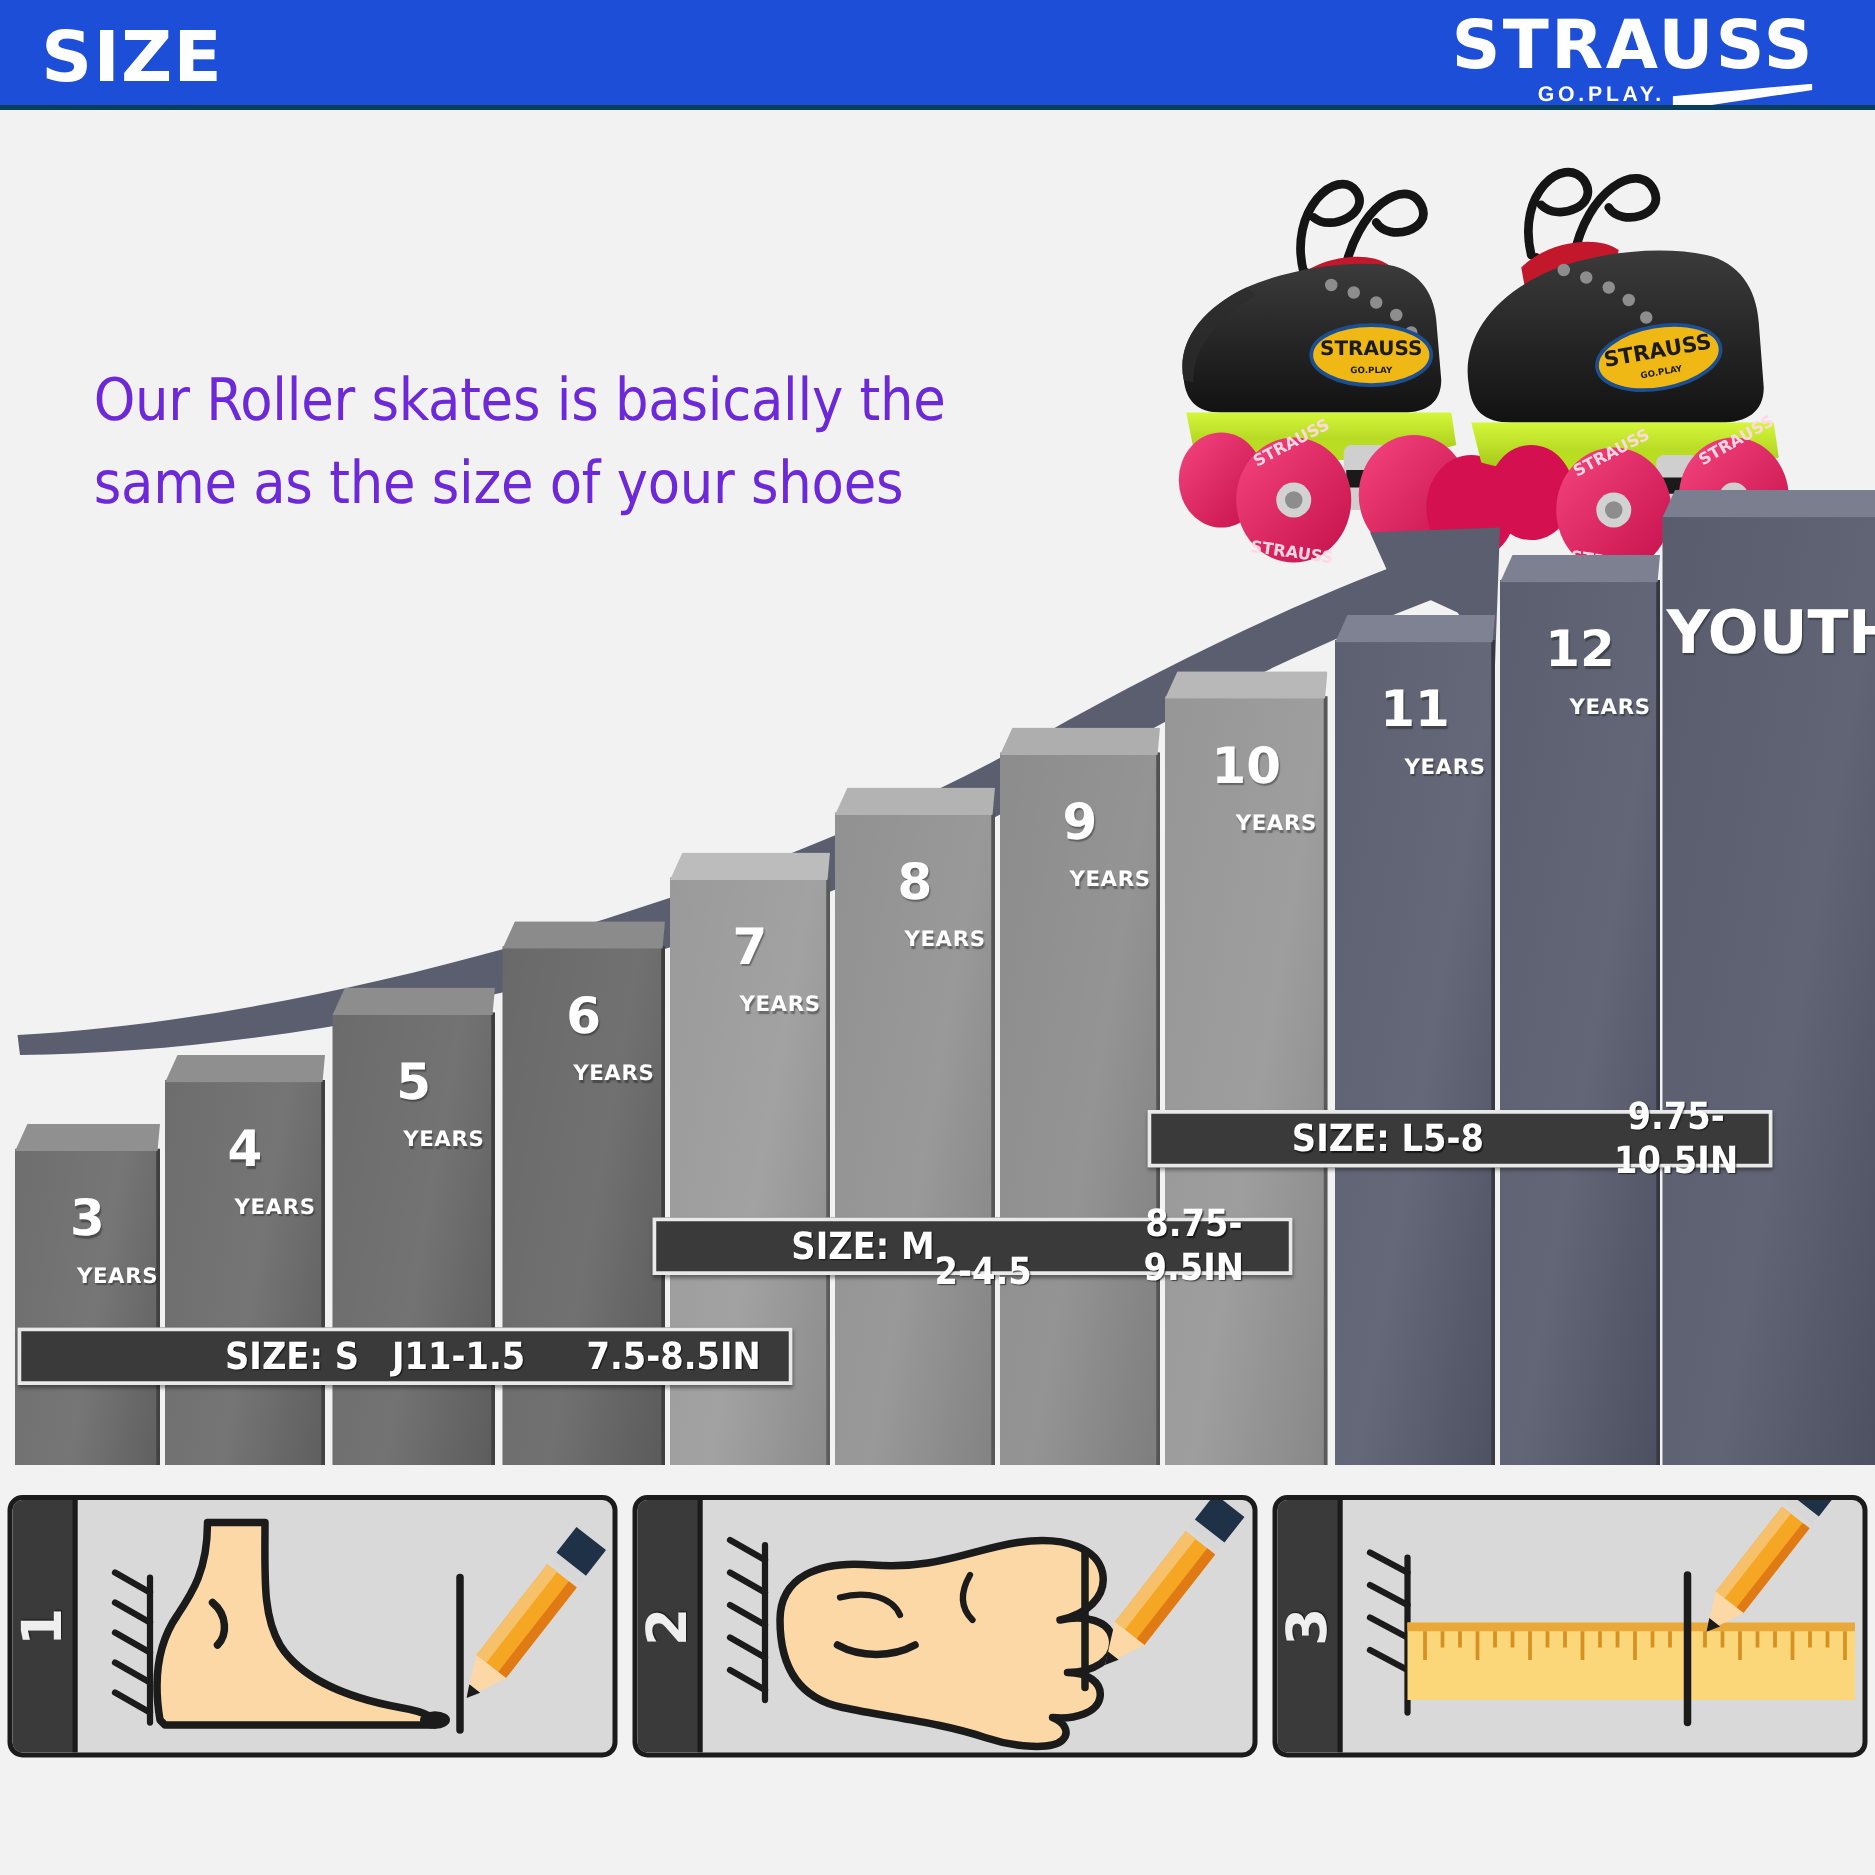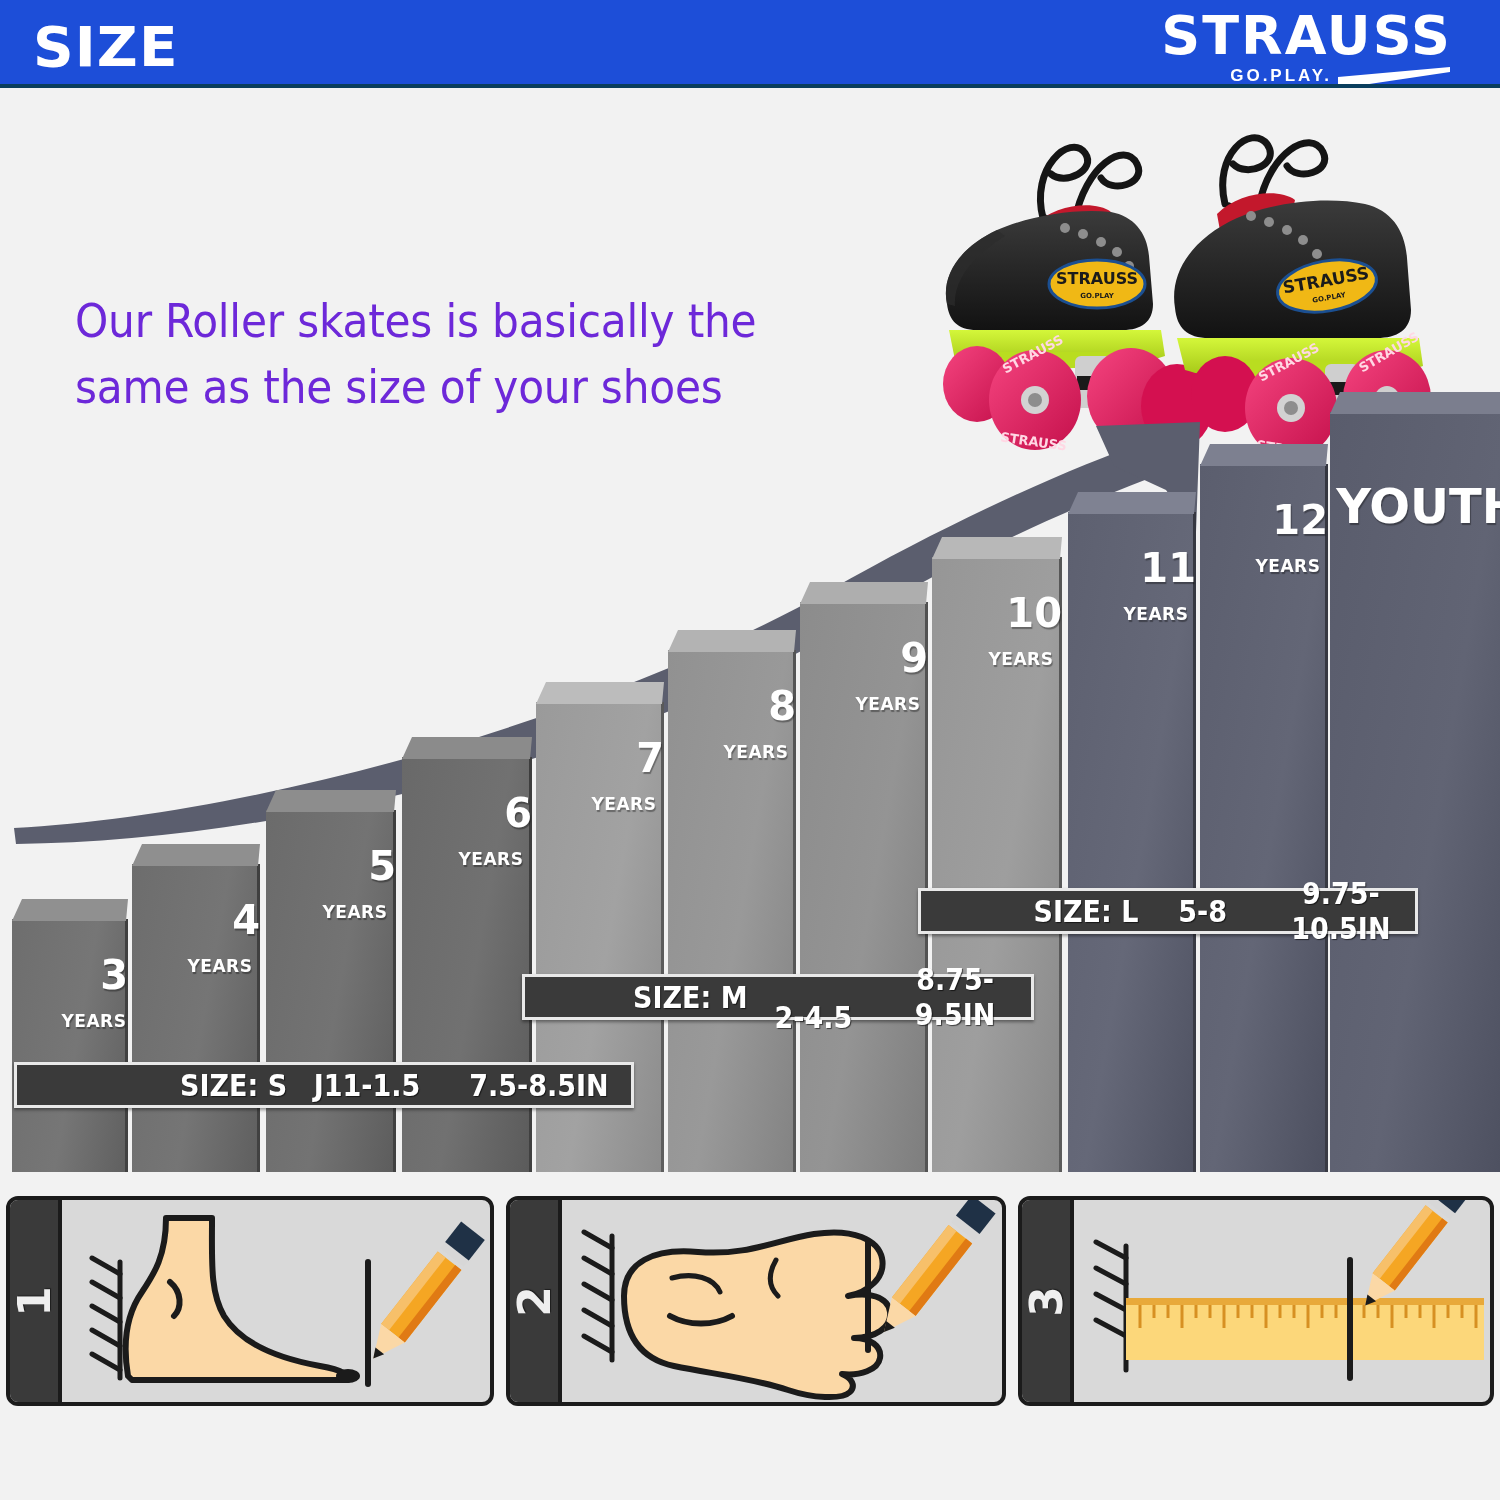--- a/index.html
+++ b/index.html
@@ -69,21 +69,21 @@
     position:absolute; left:0; width:100%; height:22px;
     transform-origin:bottom left;
   }
   .barlabel{
     position:absolute; left:0; width:100%; text-align:center;
     color:#ffffff; font-weight:bold;
     font-family:"DejaVu Sans","Liberation Sans",sans-serif;
     text-shadow:1px 2px 1px rgba(0,0,0,.35);
     line-height:1.0;
   }
-  .barlabel .num{ display:block; font-size:40px; letter-spacing:0px;text-align:right;}
+  .barlabel .num{ display:block; font-size:40px; letter-spacing:0px;}
   .barlabel .yr { display:block; font-size:17px; letter-spacing:0.5px; margin-top:18px;padding-left:48px;}
 
   
   .sizeplate{
     position:absolute; background:#3a3a3a;
     border:3px solid #e9e9e9; box-shadow:0 2px 3px rgba(0,0,0,.4);
     display:flex; align-items:center; color:#fff; font-weight:bold;
     font-family:"DejaVu Sans Condensed","Liberation Sans",sans-serif;
     font-size:30px; letter-spacing:0px;
   }
@@ -319,26 +319,26 @@
         <span class="num" style="font-size: 48px;">YOUTH</span>
       </div>
     </div>
     <div class="sizeplate" style="left: 14px; width: 620px; bottom: 64px; height: 46px;">
       <span style="width: 44%; text-align: right;">SIZE: S</span>
       <span style="width: 26%; text-align: center;">J11-1.5</span>
       <span style="width: 30%; text-align: center;">7.5-8.5IN</span>
     </div>
     <div class="sizeplate" style="left: 522px; width: 512px; bottom: 152px; height: 46px;">
       <span style="width: 44%; text-align: right;">SIZE: M</span>
-      <span style="width: 26%; text-align: center; margin-top: 40px;">2-4.5</span>
+      <span style="width: 26%;  margin-top: 40px;">2-4.5</span>
       <span style="width: 30%; text-align: center;">8.75-9.5IN</span>
     </div>
     <div class="sizeplate" style="left: 918px; width: 500px; bottom: 238px; height: 46px;">
       <span style="width: 44%; text-align: right; padding-left: 48px;">SIZE: L</span>
-      <span style="width: 26%; text-align: center;">5-8</span>
+      <span style="width: 26%; text-align: left;">5-8</span>
       <span style="width: 30%; text-align: center;">9.75-10.5IN</span>
     </div>
   </div>
 
 <div class="step" id="step1" style="left:6px;width:488px;">
   <div class="numbox">
     <span>1</span>
   </div>
   <svg width="432" height="202" viewBox="0 0 432 202">
     <g stroke="#1b1b1b" stroke-width="5" fill="none" stroke-linecap="round">

